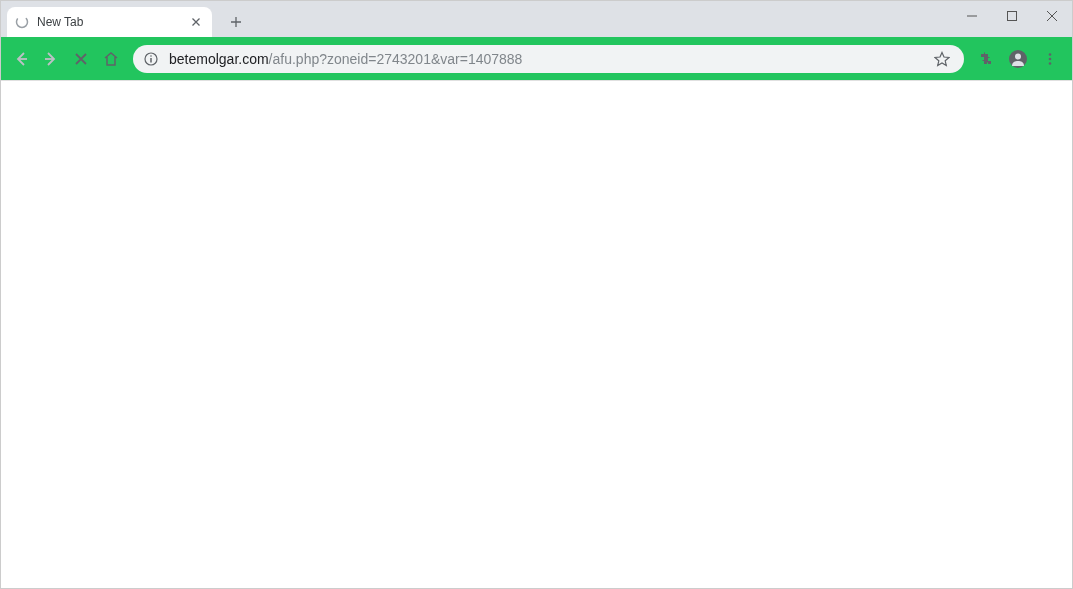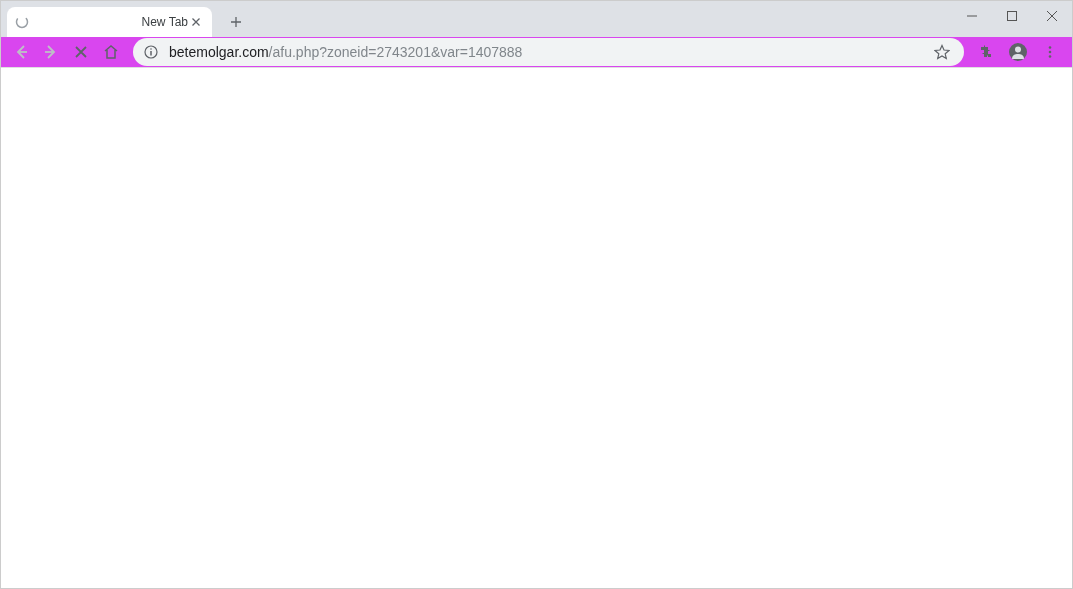--- a/index.html
+++ b/index.html
@@ -47,21 +47,20 @@
     .tab {
       background: #fff;
       height: 30px;
       width: 205px;
       border-radius: 8px 8px 0 0;
       display: flex;
       align-items: center;
       padding: 0 8px;
       position: relative;
       margin-top: 6px;
-      text-align: right;
     }
     .tab .spinner {
       width: 14px;
       height: 14px;
       margin-right: 8px;
       display: flex;
       align-items: center;
       justify-content: center;
     }
     .tab .spinner svg {
@@ -91,22 +90,22 @@
       width: 28px;
       height: 28px;
       display: flex;
       align-items: center;
       justify-content: center;
       margin-left: 10px;
       color: #5f6368;
       margin-bottom: 1px;
     }
     .toolbar {
-      background: #d946ef;
-      height: 31px;
+      background: #22c55e;
+      height: 44px;
       display: flex;
       align-items: center;
       padding: 0 6px;
       border-bottom: 1px solid #e0e0e0;
       gap: 2px;
     }
     .nav-btn {
       width: 28px;
       height: 28px;
       display: flex;

